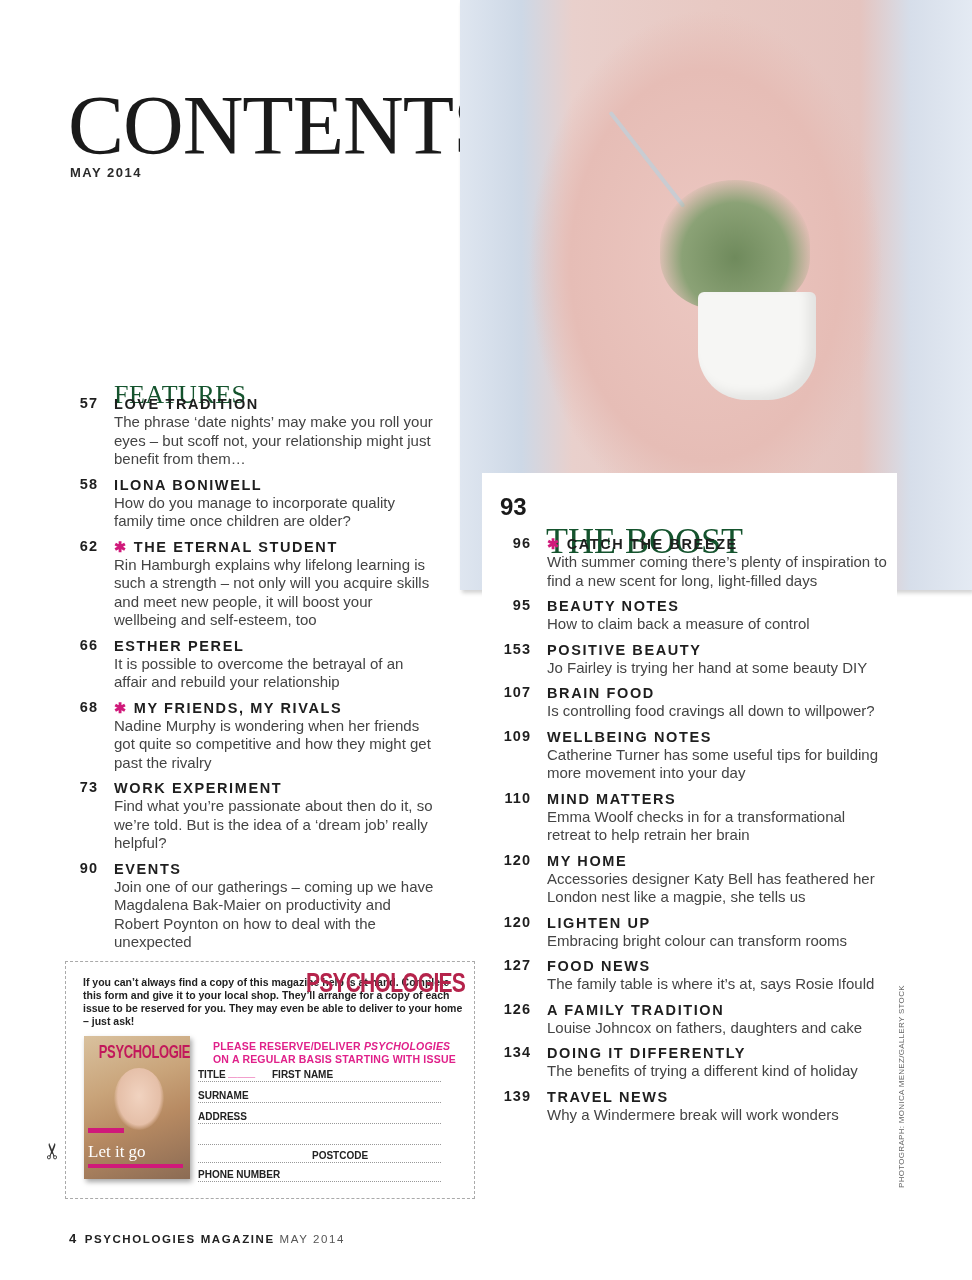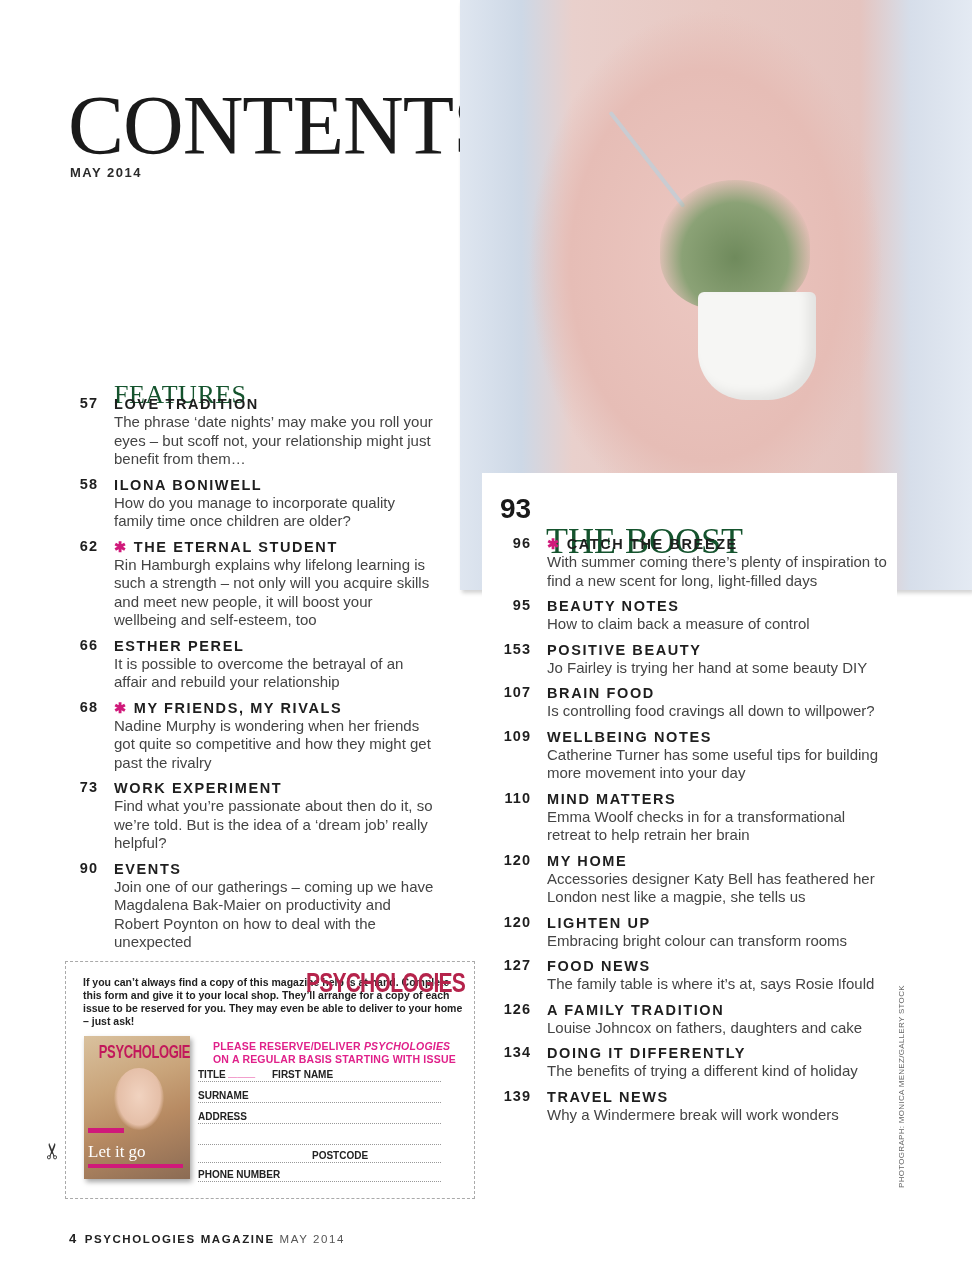--- a/index.html
+++ b/index.html
@@ -28,21 +28,21 @@
   .toc-item { position:relative; margin-bottom:7px; }
   .toc-page { position:absolute; top:0; text-align:right; font-weight:bold; font-size:14.5px; letter-spacing:1px; color:#1e1e1e; }
   .toc-title { font-weight:bold; font-size:14.5px; letter-spacing:1.6px; color:#1e1e1e; line-height:18px; display:block; }
   .toc-star { color:#d0197a; margin-right:6px; }
   .toc-desc { font-size:15px; color:#444; line-height:18.5px; display:block; }
 
   .features-list { left:114px; top:395px; width:320px; }
   .features-list .toc-page { left:-46px; width:30px; }
 
   .boost-panel { position:absolute; left:482px; top:473px; width:415px; height:140px; background:#fff; }
-  .boost-num { position:absolute; left:500px; top:493px; font-size:28px; font-weight:bold; color:#1a1a1a; }
+  .boost-num { position:absolute; left:500px; top:493px; font-size:24px; font-weight:bold; color:#1a1a1a; }
   .boost-head { left:546px; top:490px; font-size:36px; }
   .boost-list { left:547px; top:535px; width:340px; }
   .boost-list .toc-page { left:-48px; width:32px; }
 
   .reserve-box { position:absolute; left:65px; top:961px; width:410px; height:238px;
                  border:1px dashed #aaa; box-sizing:border-box; }
   .reserve-intro { position:absolute; left:17px; top:14px; width:380px; font-size:10.5px; font-weight:bold; line-height:13px; color:#222; }
   .reserve-logo { position:absolute; right:9px; top:6px; font-family:"Liberation Sans", sans-serif; font-weight:bold;
                   font-size:27px; color:#b5234b; letter-spacing:-1px; transform:scaleX(0.78); transform-origin:right center; }
   .cover { position:absolute; left:18px; top:74px; width:106px; height:143px;

